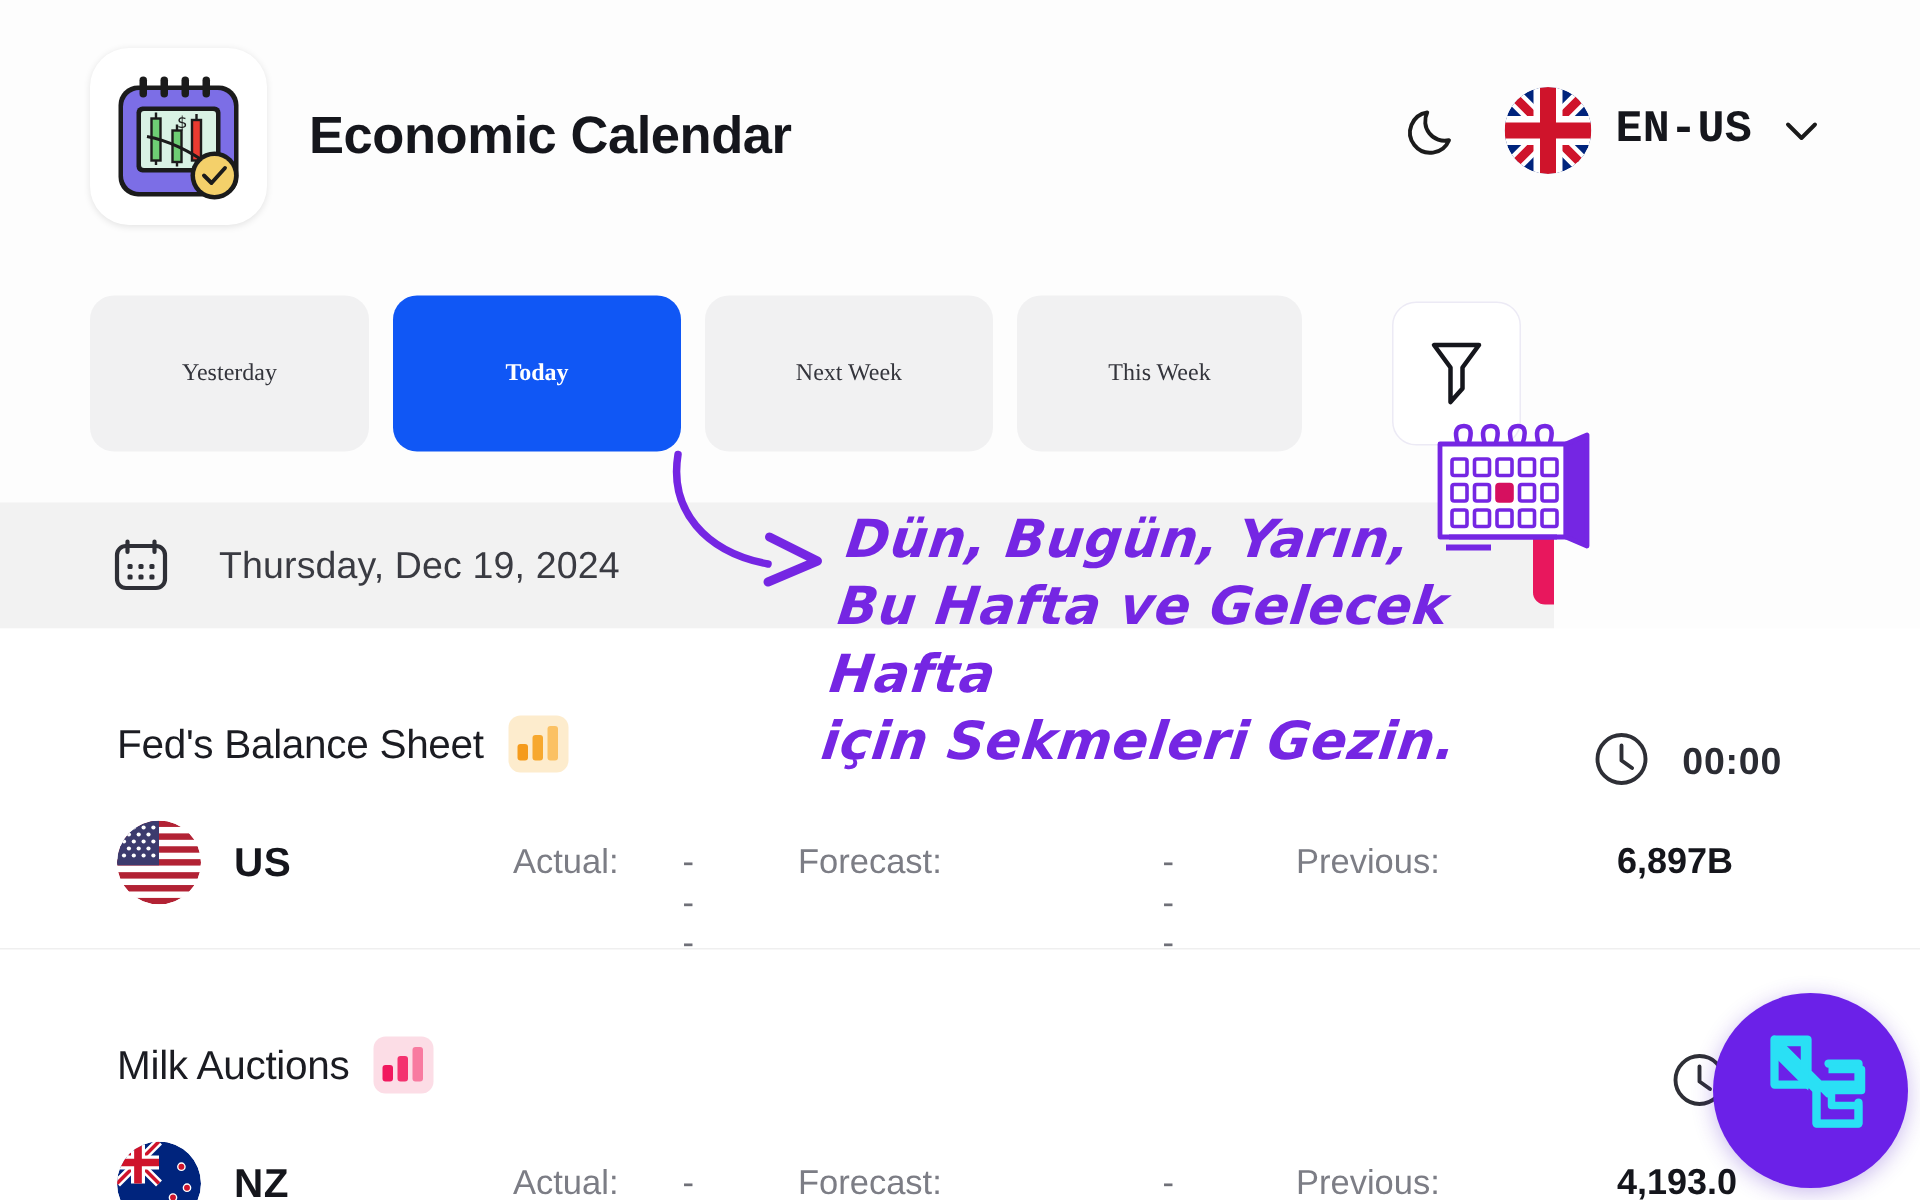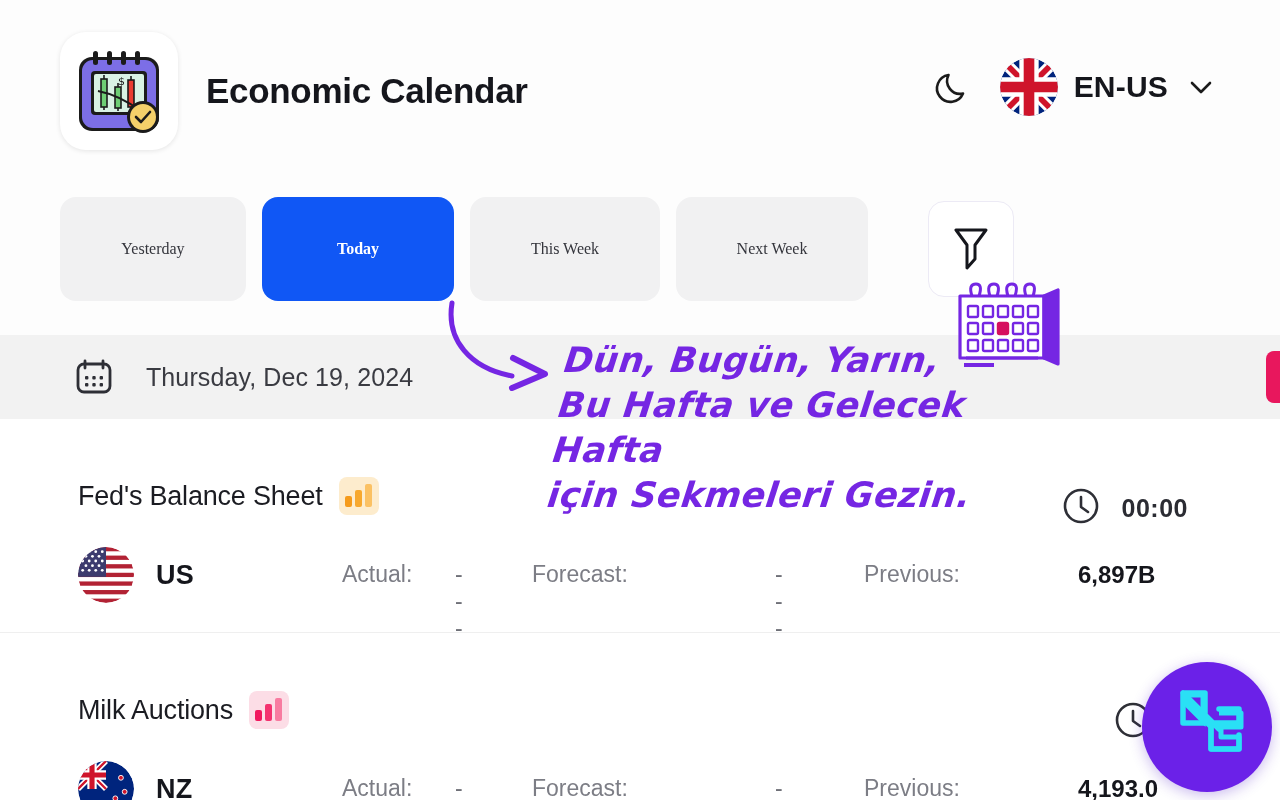--- a/index.html
+++ b/index.html
@@ -22,21 +22,21 @@
     width: 118px; height: 118px; border-radius: 26px; background: #ffffff;
     box-shadow: 0 1px 5px rgba(0,0,0,.10);
     display: flex; align-items: center; justify-content: center;
   }
   .app-title {
     font-size: 35px; font-weight: 700; color: #15161c; letter-spacing: -.3px;
     white-space: nowrap;
   }
   .header-right {
     position: absolute; right: 62px; top: 58px;
-    display: flex; align-items: center; gap: 22px;
+    display: flex; align-items: center; gap: 22px; font-family: Liberation Mono, monospace;
   }
   .moon-btn { width: 50px; height: 50px; display:flex; align-items:center; justify-content:center; }
   .lang {
     display: flex; align-items: center; gap: 16px;
   }
   .flag-uk { width: 58px; height: 58px; border-radius: 50%; overflow: hidden; flex: none; }
   .lang-label { font-size: 30px; font-weight: 600; color: #15161c; letter-spacing: .2px; }
   .chev { width: 34px; height: 34px; display:flex; align-items:center; justify-content:center; }
 
   
@@ -58,21 +58,21 @@
   .tab.w-nextweek { min-width: 192px; }
   .filter-btn {
     margin-left: 44px;
     width: 86px; height: 96px; border-radius: 16px;
     background: #ffffff; border: 1px solid #eceaf5;
     display: flex; align-items: center; justify-content: center;
   }
 
   
   .date-strip {
-    position: absolute; top: 335px; left: 0; width: 1280px; height: 84px;
+    position: absolute; top: 335px; left: 0; width: 1036px; height: 84px;
     background: #f2f2f2;
     display: flex; align-items: center;
   }
   .date-strip .cal-ic { margin-left: 74px; display:flex; }
   .date-text {
     margin-left: 32px; font-size: 25px; color: #3a3b42; letter-spacing: .1px;
   }
   .date-badge {
     position: absolute; right: 0; top: 16px;
     width: 14px; height: 52px; border-radius: 8px 0 0 8px;
@@ -220,22 +220,22 @@
             <path d="M8 13 L17 22 L26 13" fill="none" stroke="#1b1b1b" stroke-width="2.6" stroke-linecap="round" stroke-linejoin="round"></path>
           </svg>
         </div>
       </div>
     </div>
   </div>
 
   <div class="tabbar">
     <button class="tab">Yesterday</button>
     <button class="tab active w-today">Today</button>
+    <button class="tab w-nextweek">Next Week</button>
     <button class="tab w-thisweek">This Week</button>
-    <button class="tab w-nextweek">Next Week</button>
     <button class="filter-btn">
       <span>
         <svg width="42" height="52" viewBox="0 0 42 52">
           <path d="M6 8 h30 l-11 15 v14 l-8 9 v-23 z" fill="none" stroke="#15161c" stroke-width="3" stroke-linejoin="round" stroke-linecap="round"></path>
         </svg>
       </span>
     </button>
   </div>
 
   <div class="date-strip">

